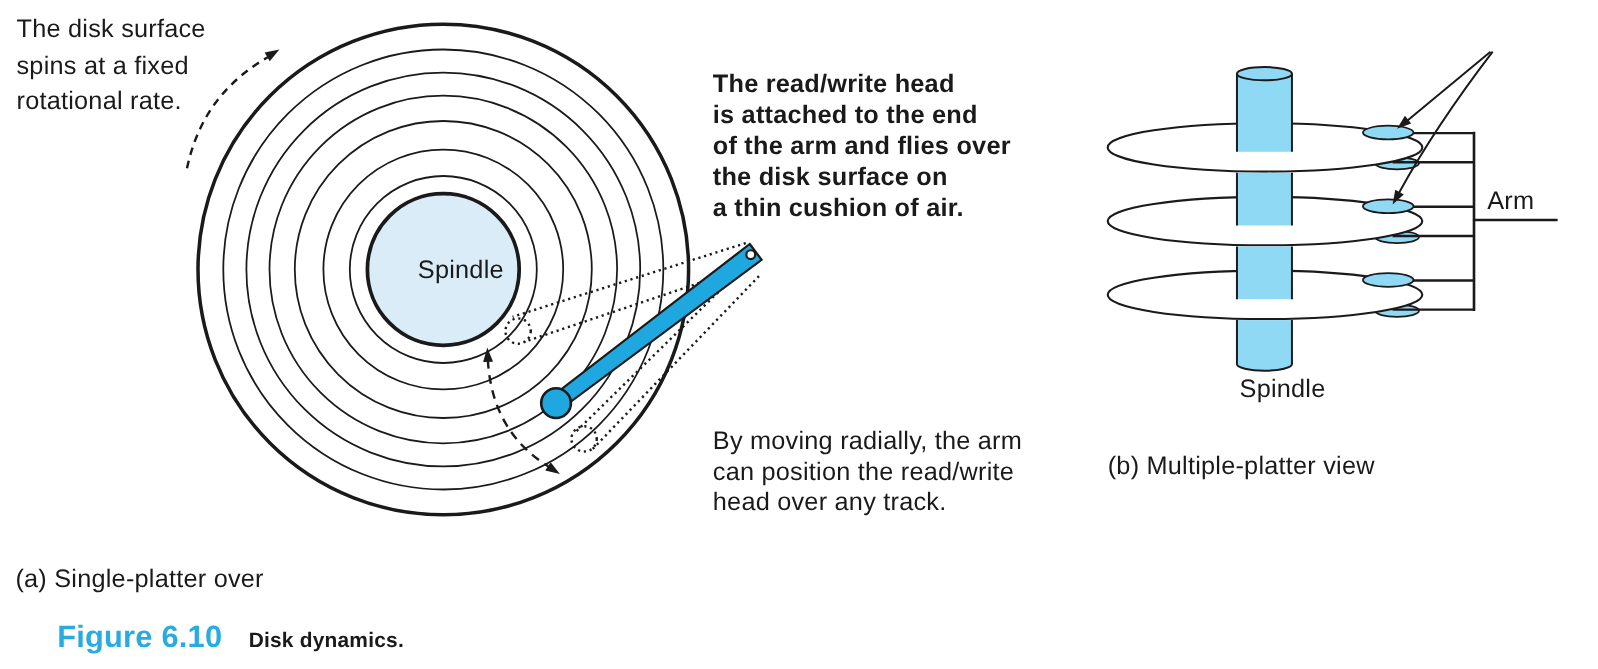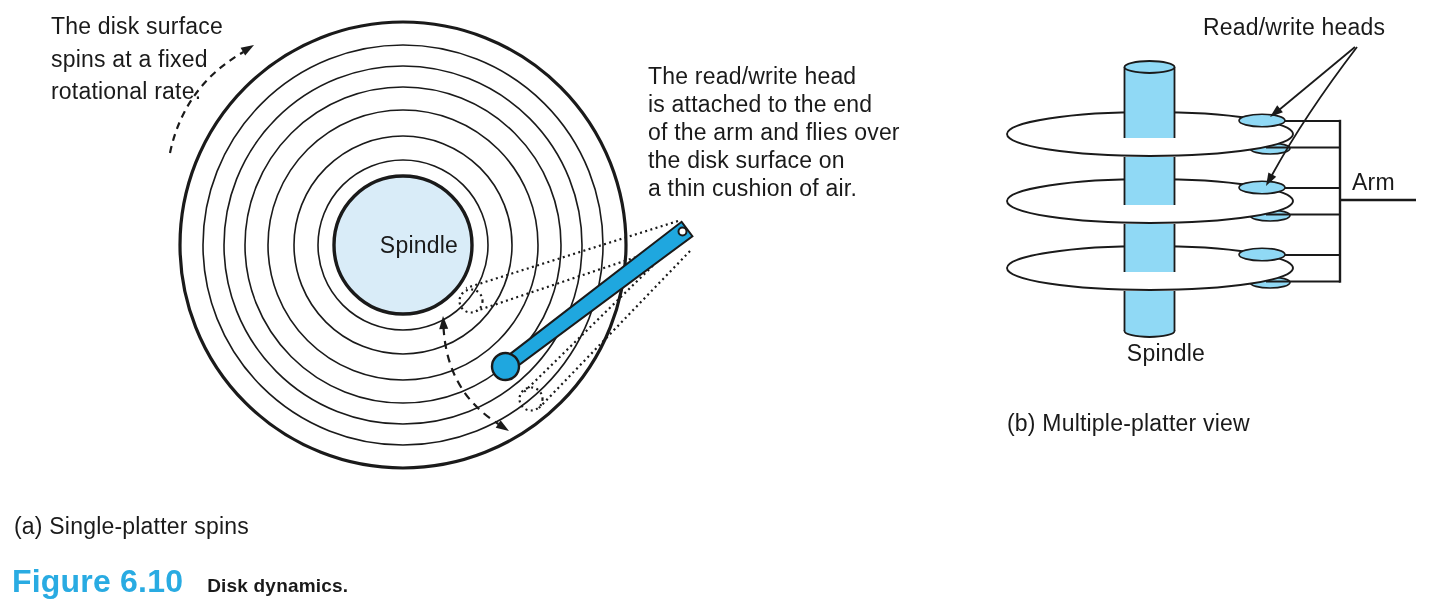--- a/index.html
+++ b/index.html
@@ -4,21 +4,21 @@
 <style>
   html,body{margin:0;padding:0;background:#fff;}
   #stage{position:relative;width:1453px;height:608px;background:#ffffff;overflow:hidden;
          font-family:"Liberation Sans","DejaVu Sans",sans-serif;color:#1a1a1a;}
   #lineart{position:absolute;left:0;top:0;}
   .txt{position:absolute;font-size:23px;letter-spacing:.2px;color:#1a1a1a;}
   .note{white-space:pre-line;line-height:28px;}
   .note-wide{white-space:pre-line;line-height:32.5px;}
   .center{text-align:right;}
   .figcap{position:absolute;left:12px;top:563px;display:flex;gap:24px;align-items:baseline;}
-  .figcap .lbl{font-weight:bold;font-size:32px;color:#29ABE2;letter-spacing:.2px;}
+  .figcap .lbl{font-weight:bold;font-size:28px;color:#29ABE2;letter-spacing:.2px;margin-left:40px;}
   .figcap .ttl{font-weight:bold;font-size:19px;color:#1a1a1a;letter-spacing:.2px;}
 </style>
 </head>
 <body>
 
 <div id="stage">
 
   <svg id="lineart" width="1453" height="608" viewBox="0 0 1453 608">
 
     <g>
@@ -112,36 +112,38 @@
 
       <g>
         <line x1="1355" y1="47" x2="1279" y2="110" stroke="#1a1a1a" stroke-width="1.8"></line>
         <polygon points="1270,117 1277.2,105.2 1282.9,112.2" fill="#1a1a1a"></polygon>
         <path d="M 1357 47 Q 1305 115 1272 175" fill="none" stroke="#1a1a1a" stroke-width="1.8"></path>
         <polygon points="1266,186 1268.4,172.4 1276.2,176.8" fill="#1a1a1a"></polygon>
       </g>
     </g>
   </svg>
 
-  <div class="txt note-wide" style="left:15px;top:10px;margin-left:36px;">The disk surface
+  <div class="txt note-wide" style="left:15px;top:10px;">The disk surface
 spins at a fixed
 rotational rate.</div>
 
   <div class="txt center" style="left:348px;top:232px;width:110px;">Spindle</div>
 
-  <div class="txt note" style="left:648px;top:62px;">The read/write head
+  <div class="txt note" style="left:648px;top:62px;font-weight:bold;">The read/write head
 is attached to the end
 of the arm and flies over
 the disk surface on
 a thin cushion of air.</div>
 
+  <div class="txt note" style="left:648px;top:386px;">By moving radially, the arm
+can position the read/write
+head over any track.</div>
 
-  <div class="txt" style="left:14px;top:513px;">(a) Single-platter spins</div>
+  <div class="txt" style="left:14px;top:513px;">(a) Single-platter over</div>
 
-  <div class="txt" style="left:1203px;top:14px;">Read/write heads</div>
 
   <div class="txt" style="left:1352px;top:169px;text-align:center;">Arm</div>
 
   <div class="txt center" style="left:1095px;top:340px;width:110px;">Spindle</div>
 
   <div class="txt" style="left:1007px;top:410px;">(b) Multiple-platter view</div>
 
   <div class="figcap">
     <span class="lbl">Figure 6.10</span>
     <span class="ttl">Disk dynamics.</span>

